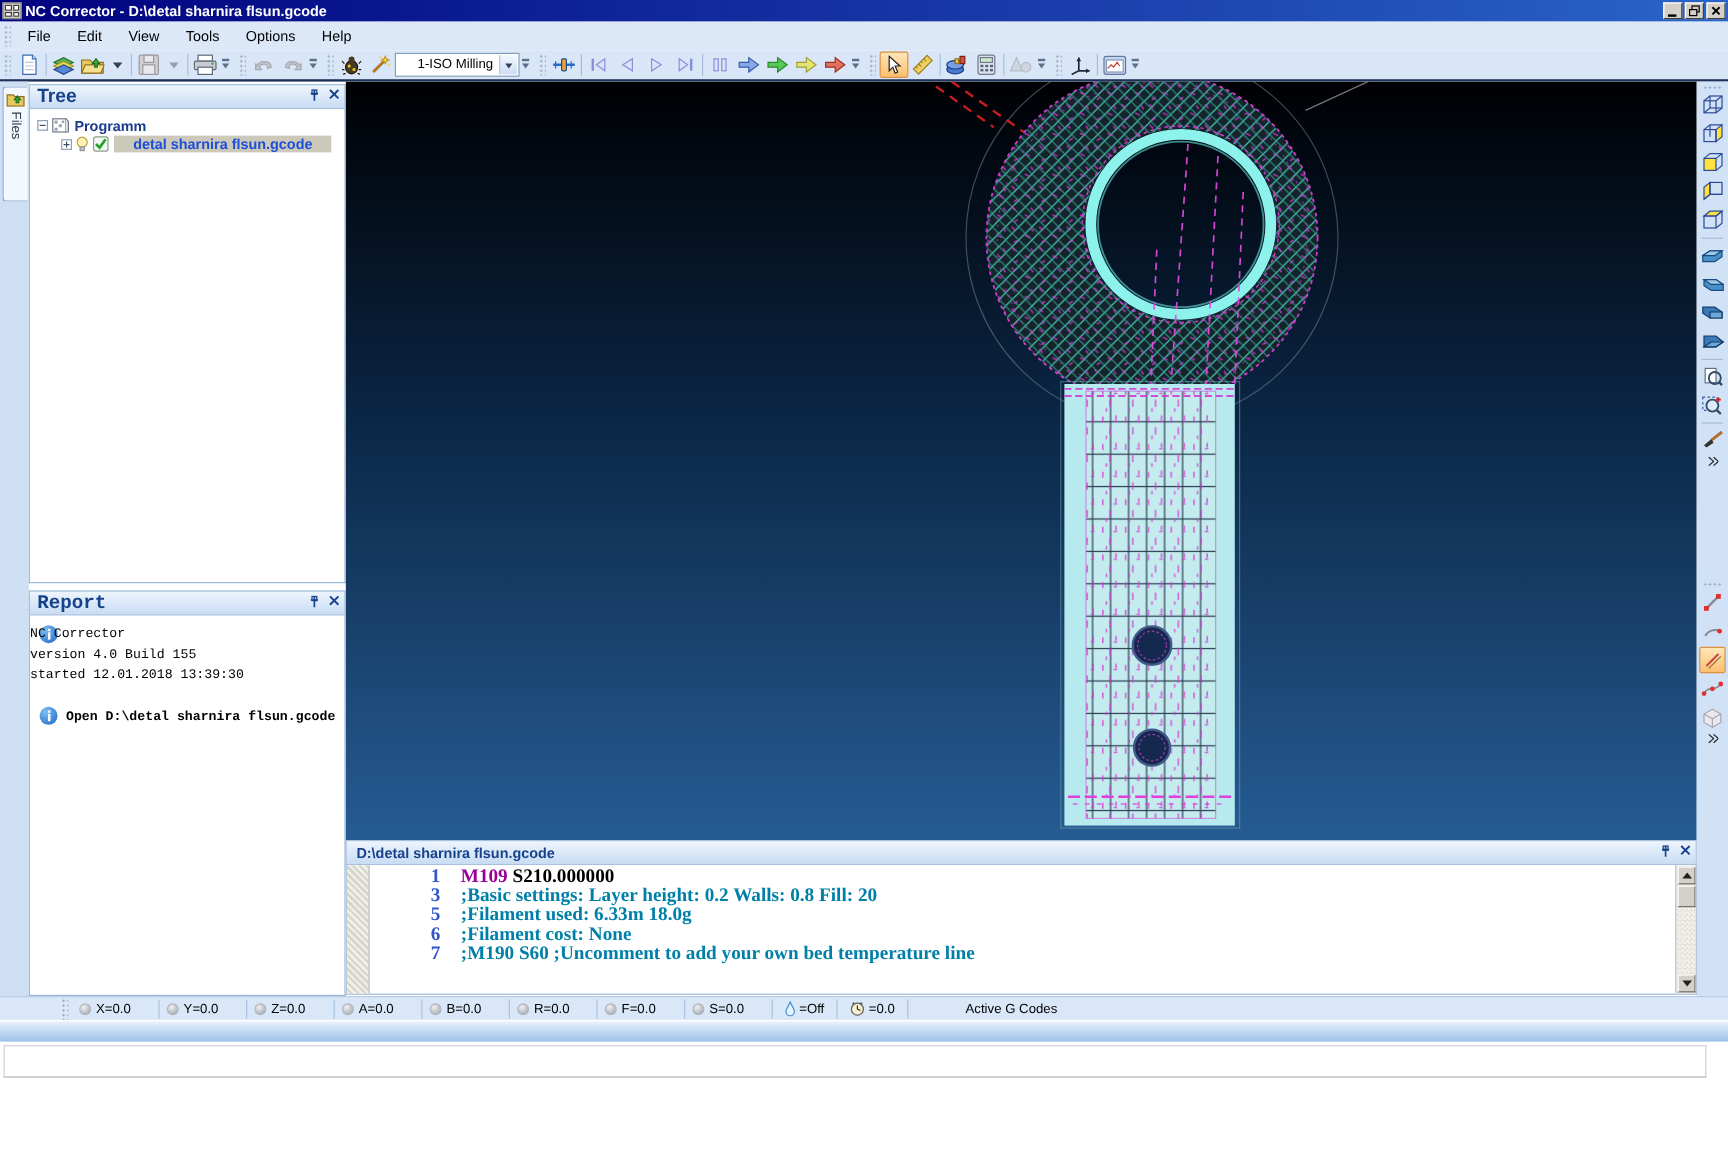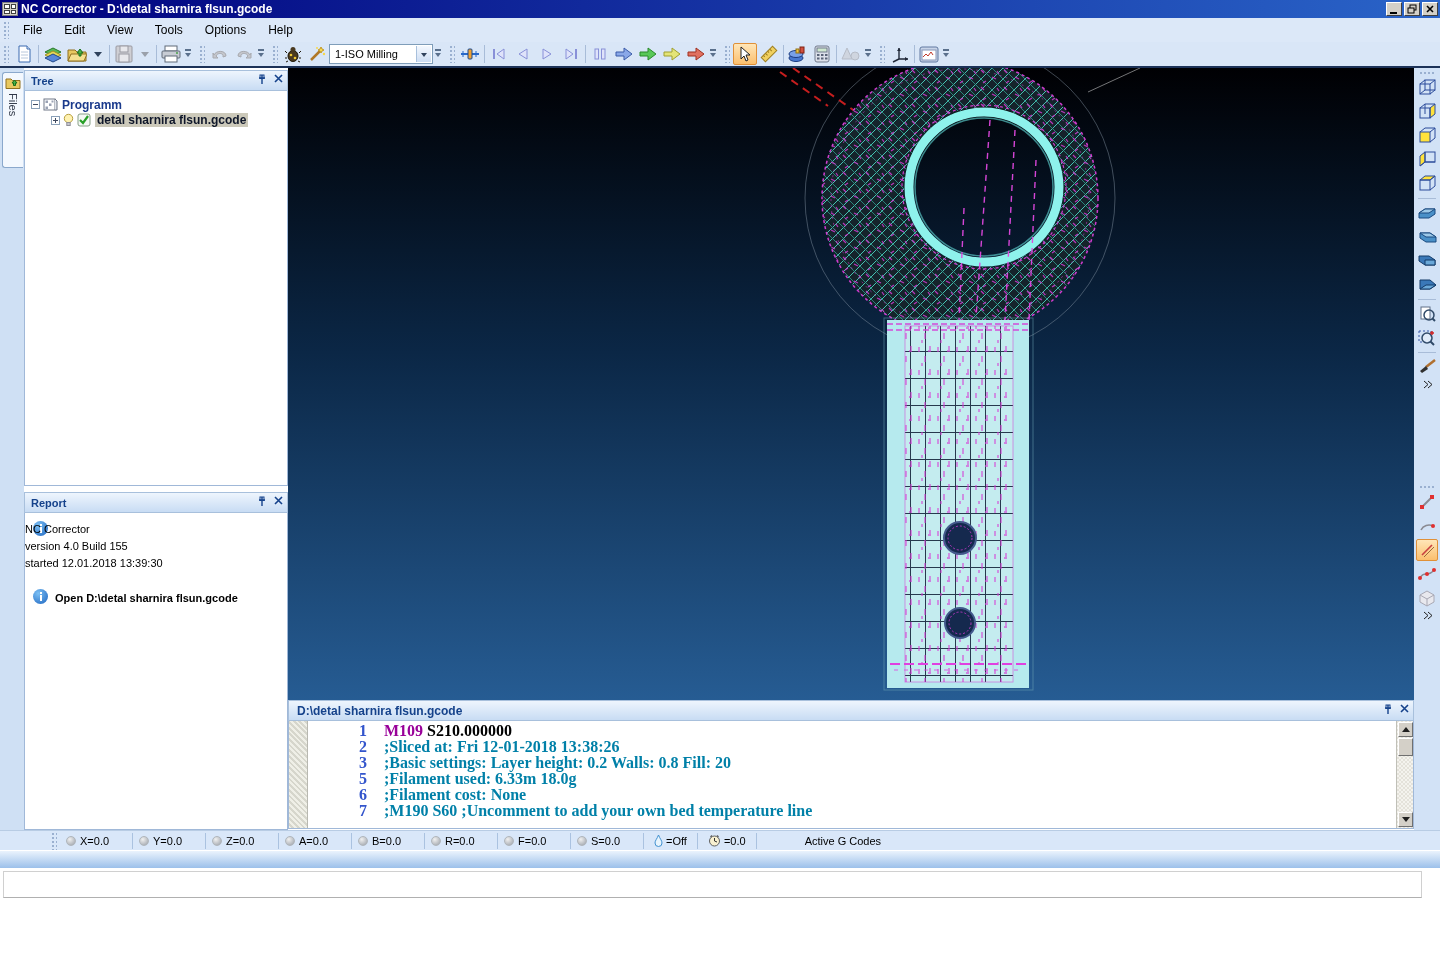--- a/index.html
+++ b/index.html
@@ -31,52 +31,52 @@
   #toolbar { left:0; top:42px; width:1440px; height:24px; background:#d9e6f7;
     display:flex; align-items:center; }
   .tbtn { width:24px; height:22px; display:flex; align-items:center; justify-content:center; }
   .tbtn.narrow { width:18px; }
   .tsep { width:1px; height:18px; background:#a8bcd8; margin:0 2px; }
   .chev { width:11px; height:20px; position:relative; margin-right:2px; }
   .chev:before { content:""; position:absolute; left:2px; top:5px; width:6px; height:2px; background:#5a708c; }
   .chev:after { content:""; position:absolute; left:2px; top:9px; border:3px solid transparent; border-top:4px solid #5a708c; }
   .selbtn { background:linear-gradient(#ffe6b8,#fbbf6e); border:1px solid #e09038; border-radius:2px; }
   .combo { width:104px; height:20px; background:#fff; border:1px solid #7f9db9;
-    font-size:11px; display:flex; align-items:center; padding-left:5px; position:relative; }
+    font-size:11px; display:flex; align-items:center; padding-left:18px; position:relative; }
   .combo .cbtn { position:absolute; right:1px; top:1px; width:15px; height:16px;
     background:linear-gradient(#f4f8fe,#cdddf3); border-left:1px solid #a8c0dc;
     display:flex; align-items:center; justify-content:center; }
   .cbtn:after { content:""; border:3px solid transparent; border-top:4px solid #30425c; margin-top:4px; }
   #darkline { left:0; top:66px; width:1440px; height:2px; background:#1c3258; }
 
   
   #filestrip { left:0; top:68px; width:24px; height:762px; background:#cfe0f4; }
   #filetab { position:absolute; left:2px; top:4px; width:21px; height:96px;
     background:#f3f8fe; border:1px solid #8aa8cc; border-right:none; border-radius:3px 0 0 3px;
     display:flex; flex-direction:column; align-items:center; padding-top:3px; }
   #filetab .vlabel { writing-mode:vertical-rl; font-size:11px; color:#303848; margin-top:4px; }
 
   
   .panel { background:#d2e2f6; }
   .phead { height:21px; background:linear-gradient(#eef5fd,#c8dcf4); border:1px solid #a8c0dc;
-    display:flex; align-items:center; font-size:11px; font-weight:bold; color:#15428b;
+    display:flex; align-items:center; font-size:16px; font-weight:bold; color:#15428b;
     padding-left:6px; position:relative; }
   .phead .pbtns { position:absolute; right:4px; top:3px; display:flex; gap:7px; }
   .pbody { background:#fff; border:1px solid #a0b8d8; border-top:none; position:relative; overflow:hidden; }
   #treepanel  { left:24px; top:70px;  width:264px; height:416px; }
   #treepanel  .pbody { height:395px; }
-  #reportpanel{ left:24px; top:492px; width:264px; height:338px; }
+  #reportpanel{ left:24px; top:492px; width:264px; height:338px;font-family:Liberation Mono, monospace; }
   #reportpanel .pbody { height:317px; }
 
   .trow { position:absolute; display:flex; align-items:center; font-size:12px; gap:3px; }
   .expander { width:9px; height:9px; background:#fff; border:1px solid #8aa0b8; position:relative; }
   .expander:before { content:""; position:absolute; left:1px; top:3px; width:5px; height:1px; background:#404a60; }
   .expander.plus:after { content:""; position:absolute; left:3px; top:1px; width:1px; height:5px; background:#404a60; }
   .tree-root-label { font-weight:bold; color:#1a3a8c; }
-  .tree-file-label { font-weight:bold; color:#0f172a; background:#ccc9ba; padding:0 2px; }
+  .tree-file-label { font-weight:bold; color:#1d4ed8; background:#ccc9ba; padding:0 16px; }
 
   .info-ic { width:15px; height:15px; border-radius:50%;
     background:radial-gradient(circle at 35% 30%, #7cc0f4, #1c64c0); position:relative; flex:none; }
   .info-ic:before { content:""; position:absolute; left:6.5px; top:3px; width:2px; height:2px; background:#fff; }
   .info-ic:after  { content:""; position:absolute; left:6.5px; top:6px; width:2px; height:6px; background:#fff; }
   .rline { font-size:11px; color:#000; text-align:left; }
 
   
   #viewport { left:288px; top:68px; width:1126px; height:632px; }
 
@@ -683,21 +683,20 @@
         </svg>
       <svg width="9" height="9">
           <path d="M1 1 L8 8 M8 1 L1 8" stroke="#15428b" stroke-width="1.6"></path>
         </svg>
     </span>
   </div>
   <div id="gcodebody">
     <div id="gutter"></div>
     <div id="coderows">
       <div class="crow"><span class="cnum">1</span><span class="ccode">M109</span><span class="cplain"> S210.000000</span><span class="ccomment"></span></div>
-      <div class="crow"><span class="cnum">2</span><span class="ccode"></span><span class="cplain"></span><span class="ccomment">;Sliced at: Fri 12-01-2018 13:38:26</span></div>
       <div class="crow"><span class="cnum">3</span><span class="ccode"></span><span class="cplain"></span><span class="ccomment">;Basic settings: Layer height: 0.2 Walls: 0.8 Fill: 20</span></div>
       <div class="crow"><span class="cnum">5</span><span class="ccode"></span><span class="cplain"></span><span class="ccomment">;Filament used: 6.33m 18.0g</span></div>
       <div class="crow"><span class="cnum">6</span><span class="ccode"></span><span class="cplain"></span><span class="ccomment">;Filament cost: None</span></div>
       <div class="crow"><span class="cnum">7</span><span class="ccode"></span><span class="cplain"></span><span class="ccomment">;M190 S60 ;Uncomment to add your own bed temperature line</span></div>
     </div>
     <div id="vscroll">
       <span class="sbtn arr-up" style="top:1px"></span>
       <span class="sthumb"></span>
       <span class="sbtn arr-dn" style="bottom:1px"></span>
     </div>

